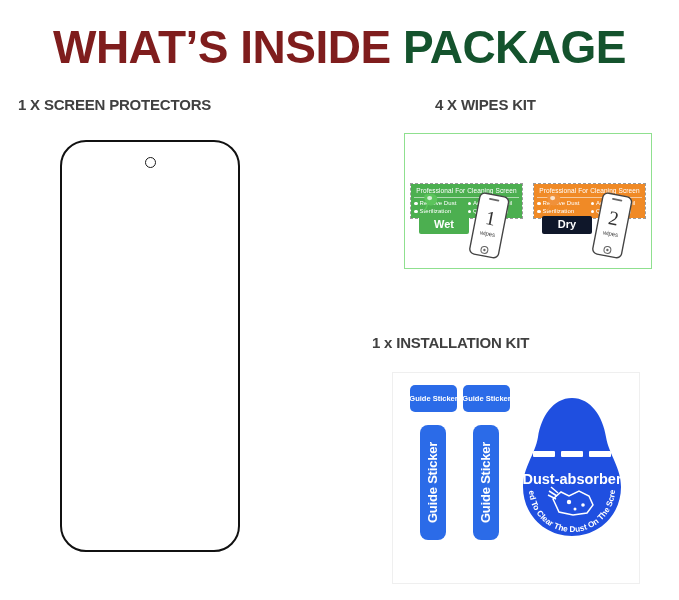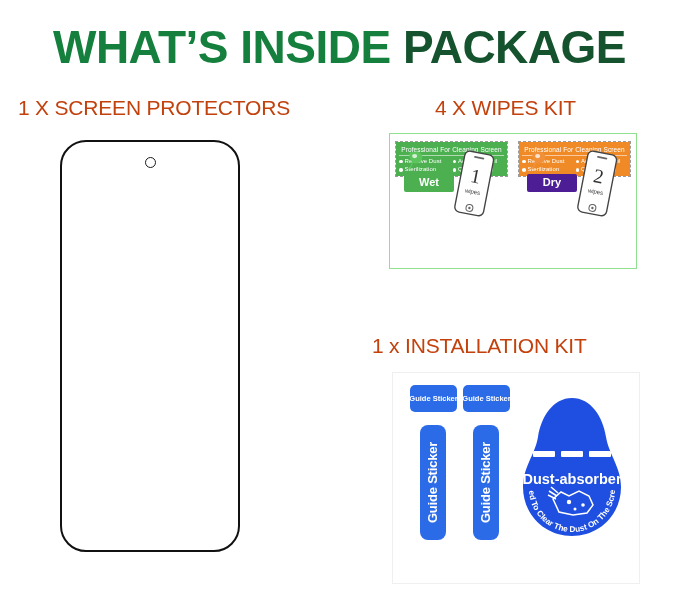--- a/index.html
+++ b/index.html
@@ -22,29 +22,29 @@
     left: 0;
     top: 24px;
     width: 679px;
     text-align: center;
     font-size: 46px;
     font-weight: bold;
     letter-spacing: -0.5px;
     white-space: nowrap;
     line-height: 1;
   }
-  #main-title .t-orange { color: #15803d; }
+  #main-title .t-orange { color: #7f1d1d; }
   #main-title .t-green  { color: #14532d; }
 
   
   .section-heading {
     position: absolute;
-    font-size: 21px;
-    font-weight: normal;
-    color: #c2410c;
+    font-size: 15px;
+    font-weight: bold;
+    color: #404040;
     white-space: nowrap;
     letter-spacing: -0.2px;
   }
   #heading-screen-protectors { left: 18px;  top: 96px; }
   #heading-wipes-kit         { left: 435px; top: 96px; }
   #heading-installation-kit  { left: 372px; top: 334px; }
 
   
   #screen-protector-panel {
     position: absolute;
@@ -71,29 +71,29 @@
     margin-left: -5.5px;
     border: 1.6px solid #1a1a1a;
     border-radius: 50%;
     background: #ffffff;
     box-sizing: border-box;
   }
 
   
   #wipes-kit-panel {
     position: absolute;
-    left: 389px;
+    left: 404px;
     top: 133px;
     width: 248px;
     height: 136px;
     box-sizing: border-box;
     border: 1.5px solid #8FE08F;
     background: #ffffff;
     display: flex;
-    align-items: flex-start;
+    align-items: center;
   }
   .wipe-packet {
     flex: 1 1 0;
     margin: 7px 5px;
     box-sizing: border-box;
     border: 1px dashed #9a9a9a;
     background: #ffffff;
     position: relative;
     display: flex;
     flex-direction: column;
@@ -116,21 +116,21 @@
     min-width: 36px;
     padding: 2px 7px;
     font-size: 11px;
     font-weight: bold;
     color: #ffffff;
     text-align: center;
     border-radius: 2px;
     line-height: 1.25;
   }
   .badge-wet { background: #4CAF50; }
-  .badge-dry { background: #4c1d95; }
+  .badge-dry { background: #0f172a; }
   .wipe-phone {
     position: absolute;
     right: 8px;
     top: 6px;
     width: 52px;
     height: 74px;
   }
   .wipe-footer {
     background: #4CAF50;
     color: #ffffff;

